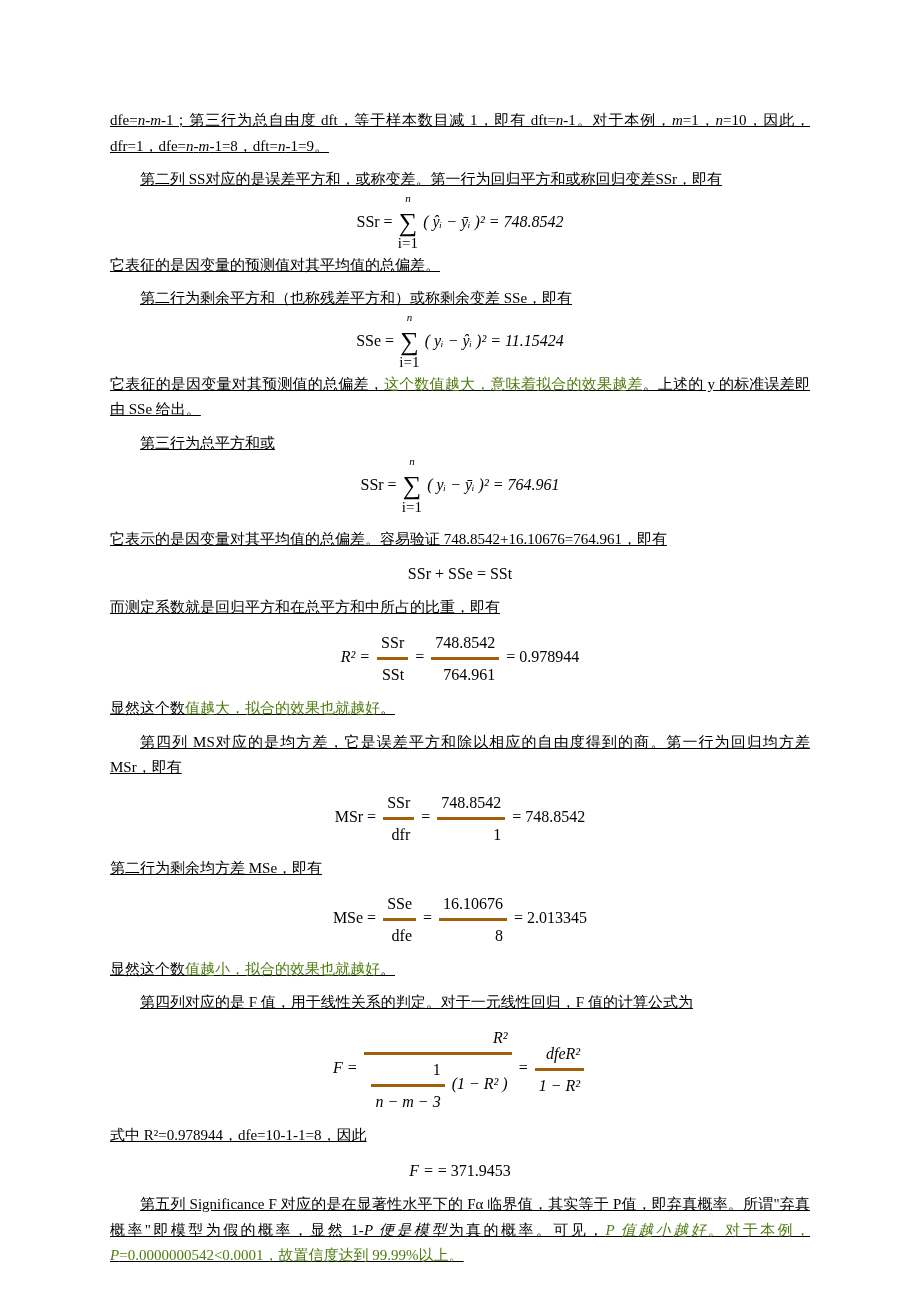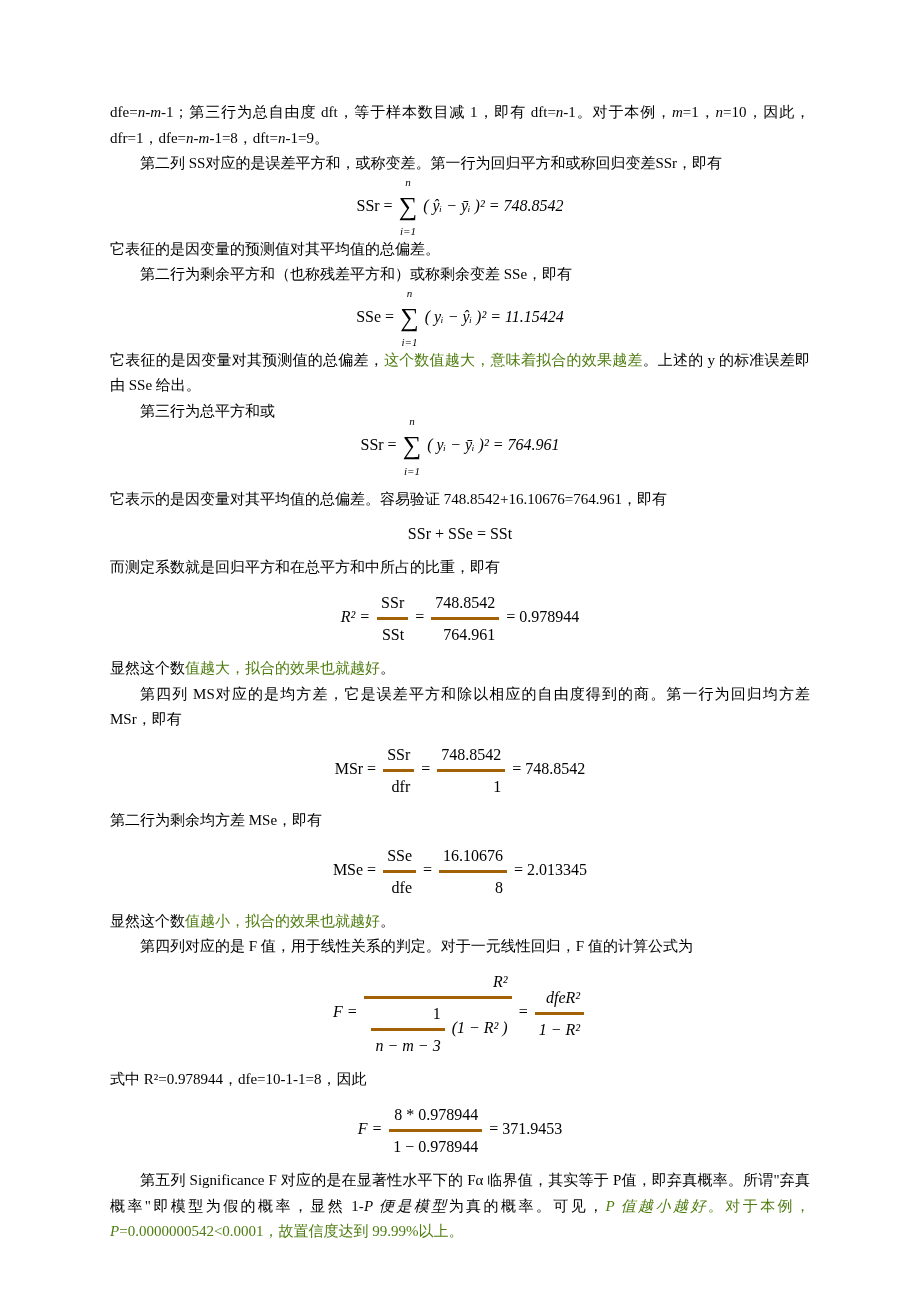--- a/index.html
+++ b/index.html
@@ -7,22 +7,23 @@
       font-size: 15px;
       line-height: 1.7;
       color: #000;
       background: #fff;
       width: 920px;
       margin: 0;
       padding: 100px 110px 50px 110px;
       box-sizing: border-box;
     }
     .para {
-      margin: 0 0;
+      margin: 8px 0;
       text-align: justify;
+      text-decoration: underline;
     }
     .indent {
       text-indent: 2em;
     }
     .equation {
       text-align: center;
       font-family: "Times New Roman", serif;
       font-size: 16px;
       margin: 8px 0;
     }
@@ -46,22 +47,21 @@
       left: 50%;
       transform: translateX(-50%);
       font-size: 11px;
       font-style: italic;
     }
     .sum-bot {
       position: absolute;
       bottom: -12px;
       left: 50%;
       transform: translateX(-50%);
-      font-size: 11px;
-      font-style: italic;
+      font-size: 15px;
       white-space: nowrap;
     }
     .frac {
       display: inline-block;
       vertical-align: middle;
       text-align: right;
       margin: 0 3px;
     }
     .frac-top {
       display: block;
@@ -175,19 +175,18 @@
     </span>
   </span>
   <span>=</span>
   <span class="frac"><span class="frac-top italic">dfeR²</span><span class="frac-bot italic">1 − R²</span></span>
 </div>
 
 <div class="para"><span>式中 R²=0.978944，dfe=10-1-1=8，因此</span></div>
 
 <div class="equation">
   <span class="italic">F =</span>
-  <span class="frac"><span class="frac-top">8 * 0.978944</span><span class="frac-bot">1 − 0.978944</span></span>
   <span>= 371.9453</span>
 </div>
 
 <div class="para indent">
   <span>第五列 Significance F 对应的是在显著性水平下的 Fα 临界值，其实等于 P值，即弃真概率。所谓"弃真概率"即模型为假的概率，显然 1-</span><span class="italic">P 便是模型</span><span>为真的概率。可见，</span><span class="red italic">P 值越小越好</span><span class="red">。对于本例，</span><span class="red italic">P</span><span class="red">=0.0000000542&lt;0.0001，故置信度达到 99.99%以上。</span>
 </div>
 
 </body></html>

